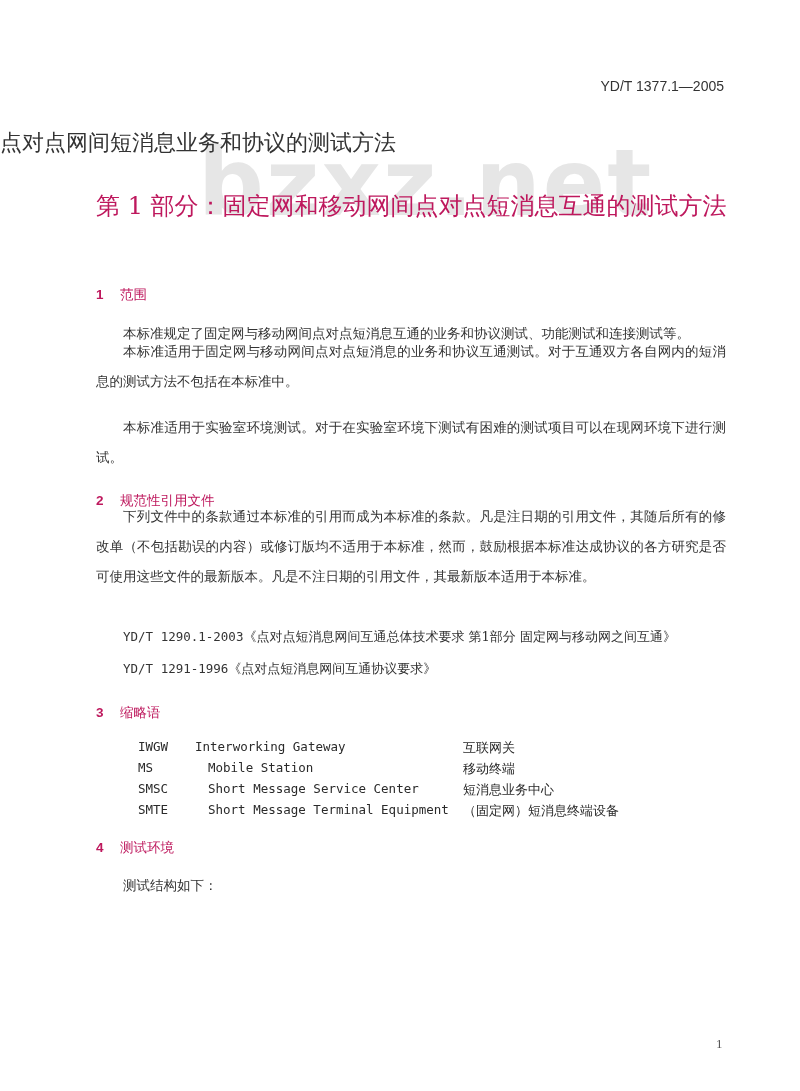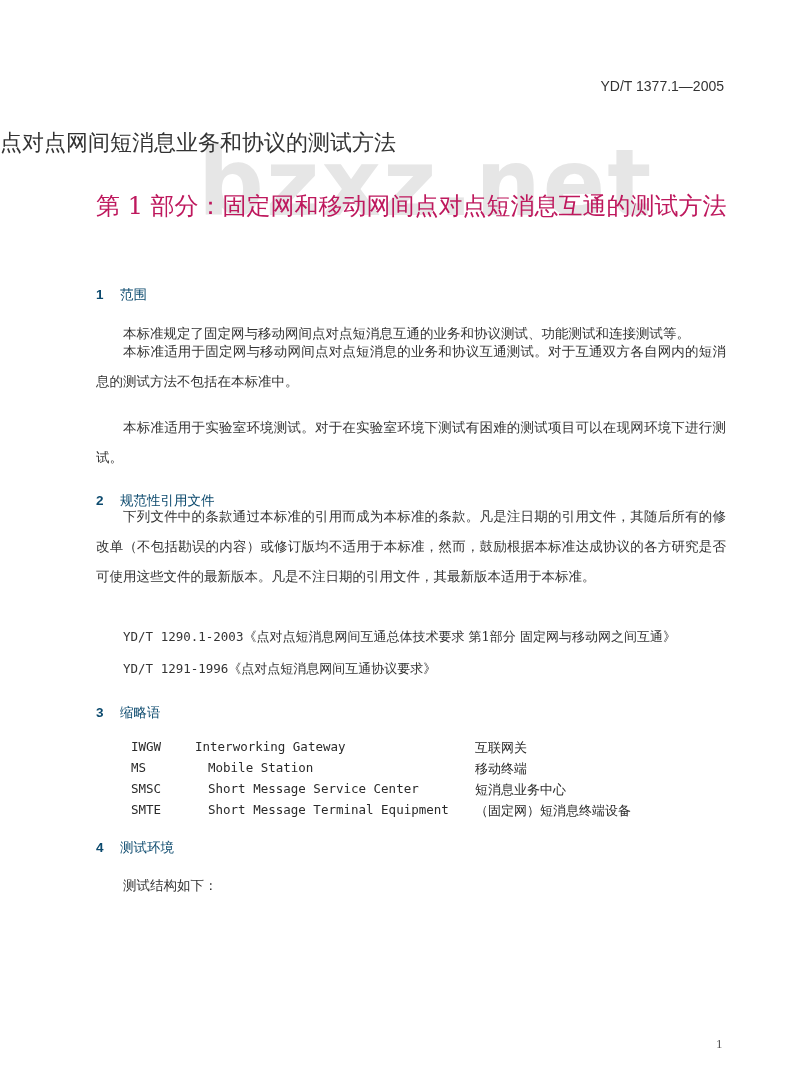--- a/index.html
+++ b/index.html
@@ -20,39 +20,39 @@
   }
   .title-main {
     position: absolute; left: 0; width: 719px; top: 128px; 
     font-size: 22px; color: #333; z-index: 1;
   }
   .title-sub {
     position: absolute; left: 96px; top: 190px;
     font-size: 24px; color: #be185d; z-index: 1; white-space: nowrap;
   }
   .sec-heading {
-    position: absolute; left: 96px; font-size: 13.5px; color: #0c4a6e; white-space: nowrap;
+    position: absolute; left: 96px; font-size: 13.5px; color: #be185d; white-space: nowrap;
   }
   .sec-heading .num {
     font-family: "Liberation Sans", sans-serif; font-weight: bold;
     display: inline-block; width: 24px;
   }
   .para {
     position: absolute; left: 96px; width: 630px;
     font-size: 13.5px; line-height: 30px; color: #333;
     text-indent: 27px; text-align: justify;
   }
   .ref {
     position: absolute; left: 123px; font-size: 13px; color: #333; white-space: nowrap;
   }
   .mono { font-family: "DejaVu Sans Mono", "Liberation Mono", monospace; font-size: 12.5px; }
   .abbr-row { position: absolute; left: 123px; font-size: 12.5px; height: 20px; white-space: nowrap; }
-  .abbr-row .code { position: absolute; left: 8px; font-family: "DejaVu Sans Mono", monospace; }
+  .abbr-row .code { position: absolute; left: 15px; font-family: "DejaVu Sans Mono", monospace; }
   .abbr-row .en { position: absolute; font-family: "DejaVu Sans Mono", monospace; }
-  .abbr-row .zh { position: absolute; left: 340px; font-size: 13px; margin-left: 12px; }
+  .abbr-row .zh { position: absolute; left: 340px; font-size: 13px; }
   .page-num {
     position: absolute; left: 716px; top: 1036px;
     font-family: "Liberation Serif", serif; font-size: 13px; color: #555;
   }
 </style>
 </head>
 <body>
 
 <div class="std-code">YD/T 1377.1—2005</div>
 

